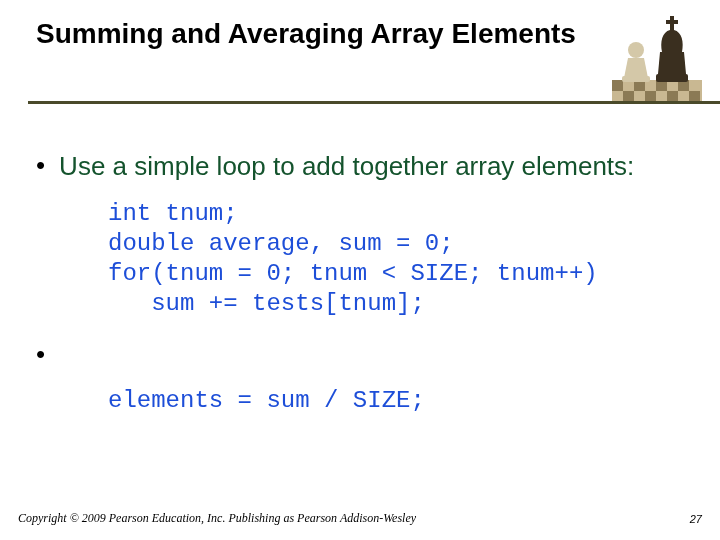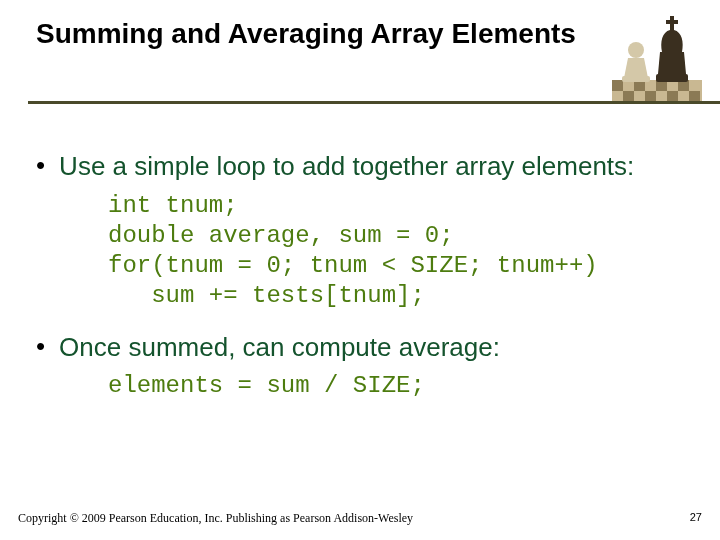--- a/index.html
+++ b/index.html
@@ -53,35 +53,36 @@
   }
   .bullet-text {
     font-size: 26px;
     line-height: 1.25;
     color: #14532d;
   }
   .code-block {
     font-family: "Courier New", Courier, monospace;
     font-size: 24px;
     line-height: 1.25;
-    color: #4d7c0f;
-    margin: 8px 0 20px 72px;
+    color: #1d4ed8;
+    margin: 16px 0 20px 72px;
     white-space: pre;
   }
   .footer {
     position: absolute;
     bottom: 14px;
     left: 18px;
     right: 18px;
     display: flex;
     justify-content: space-between;
-    align-items: flex-start;
+    align-items: center;
     font-family: "Times New Roman", Times, serif;
     font-size: 12px;
     color: #000;
+    font-style: italic;
   }
   .page-num {
     font-family: Arial, sans-serif;
     font-size: 11px;
   }
 </style>
 </head>
 <body>
 
 <div class="header">
@@ -113,21 +114,20 @@
     <div class="bullet-dot">•</div>
     <div class="bullet-text">Use a simple loop to add together array elements:</div>
   </div>
   <div class="code-block">int tnum;
 double average, sum = 0;
 for(tnum = 0; tnum &lt; SIZE; tnum++)
    sum += tests[tnum];</div>
 
   <div class="bullet">
     <div class="bullet-dot">•</div>
-    <div class="bullet-text">Once summed, can compute average:</div>
   </div>
   <div class="code-block">elements = sum / SIZE;</div>
 </div>
 
 <div class="footer">
   <span>Copyright © 2009 Pearson Education, Inc. Publishing as Pearson Addison-Wesley</span>
   <span class="page-num">27</span>
 </div>
 
 </body></html>

